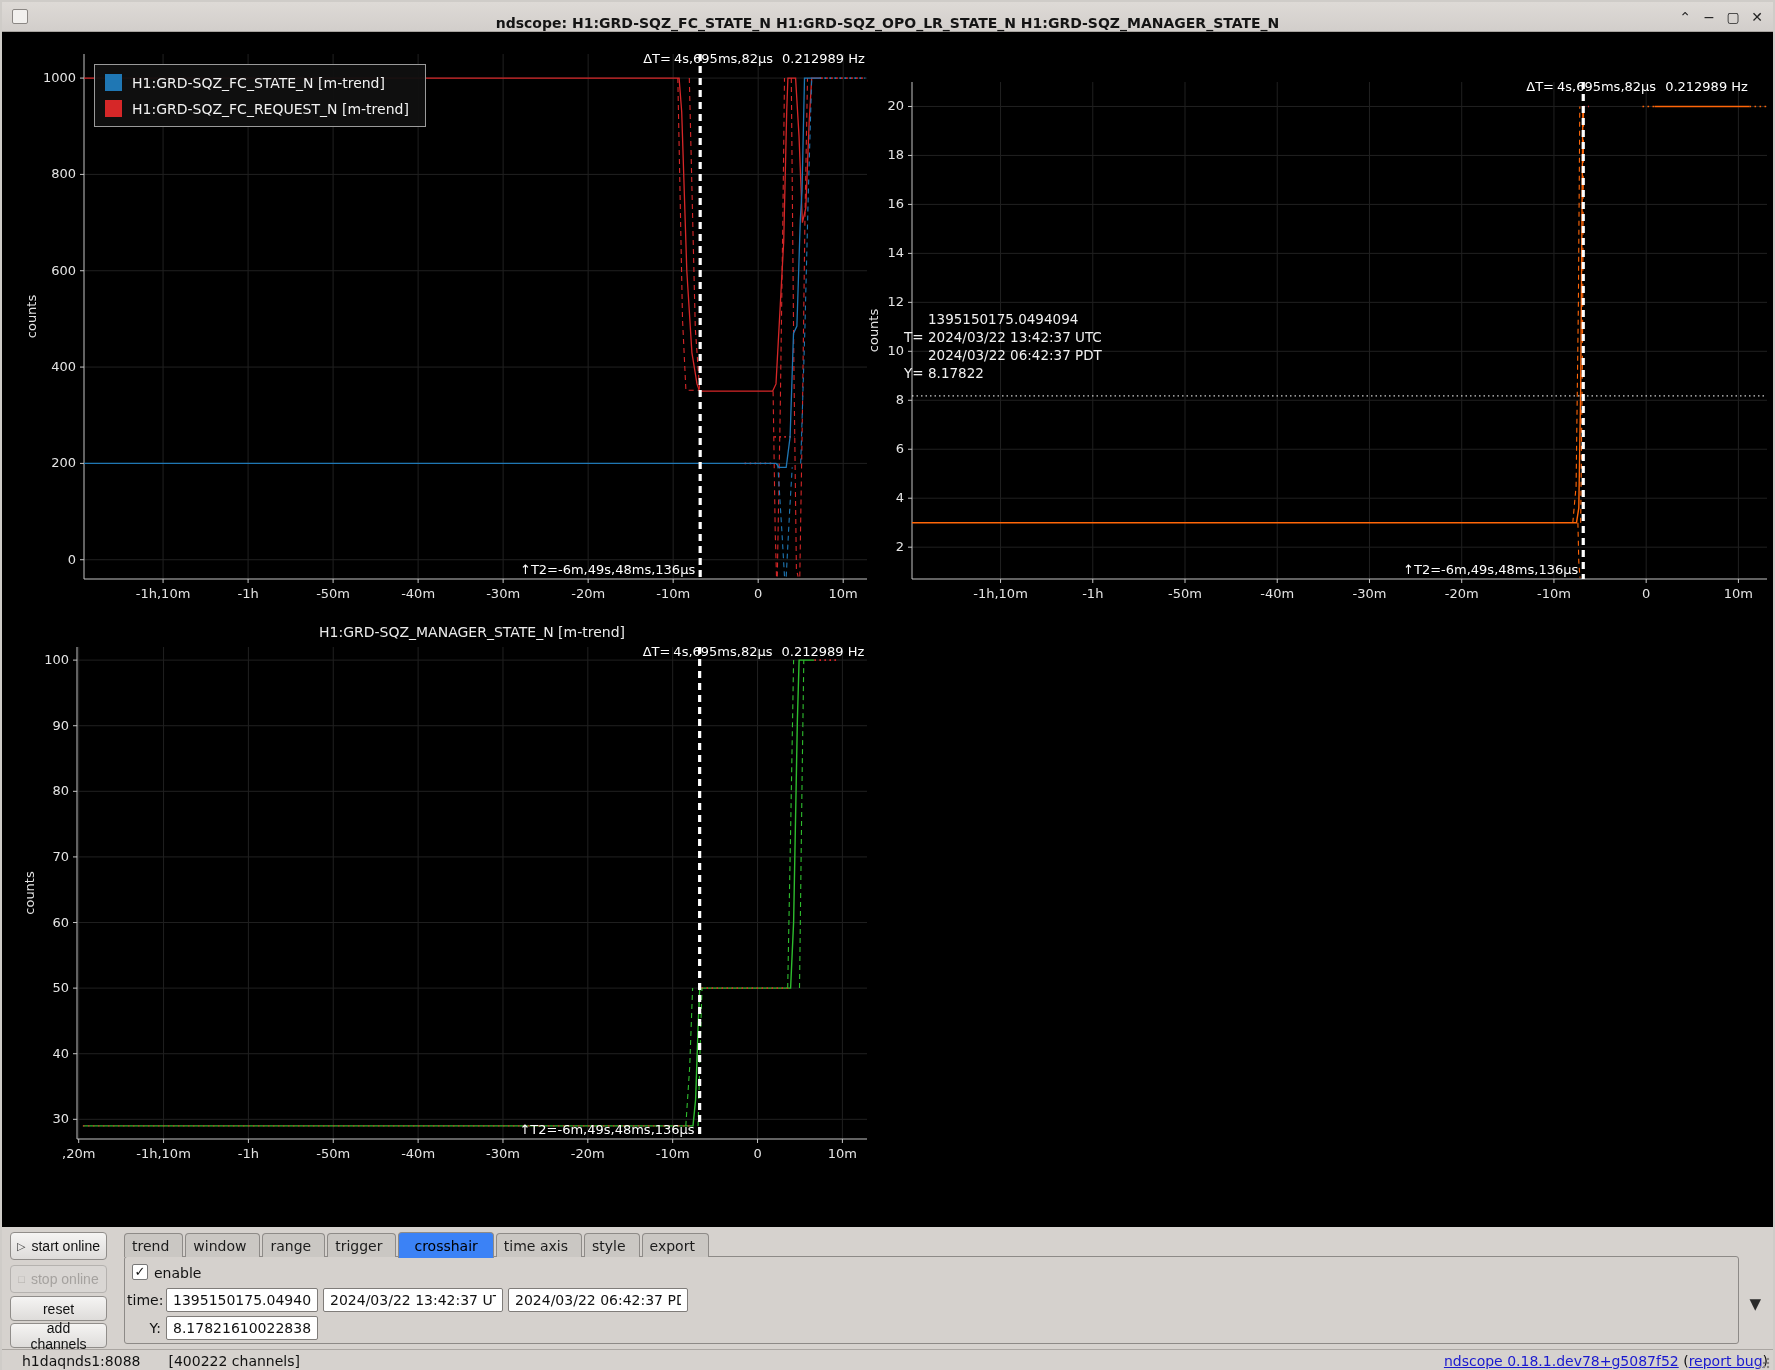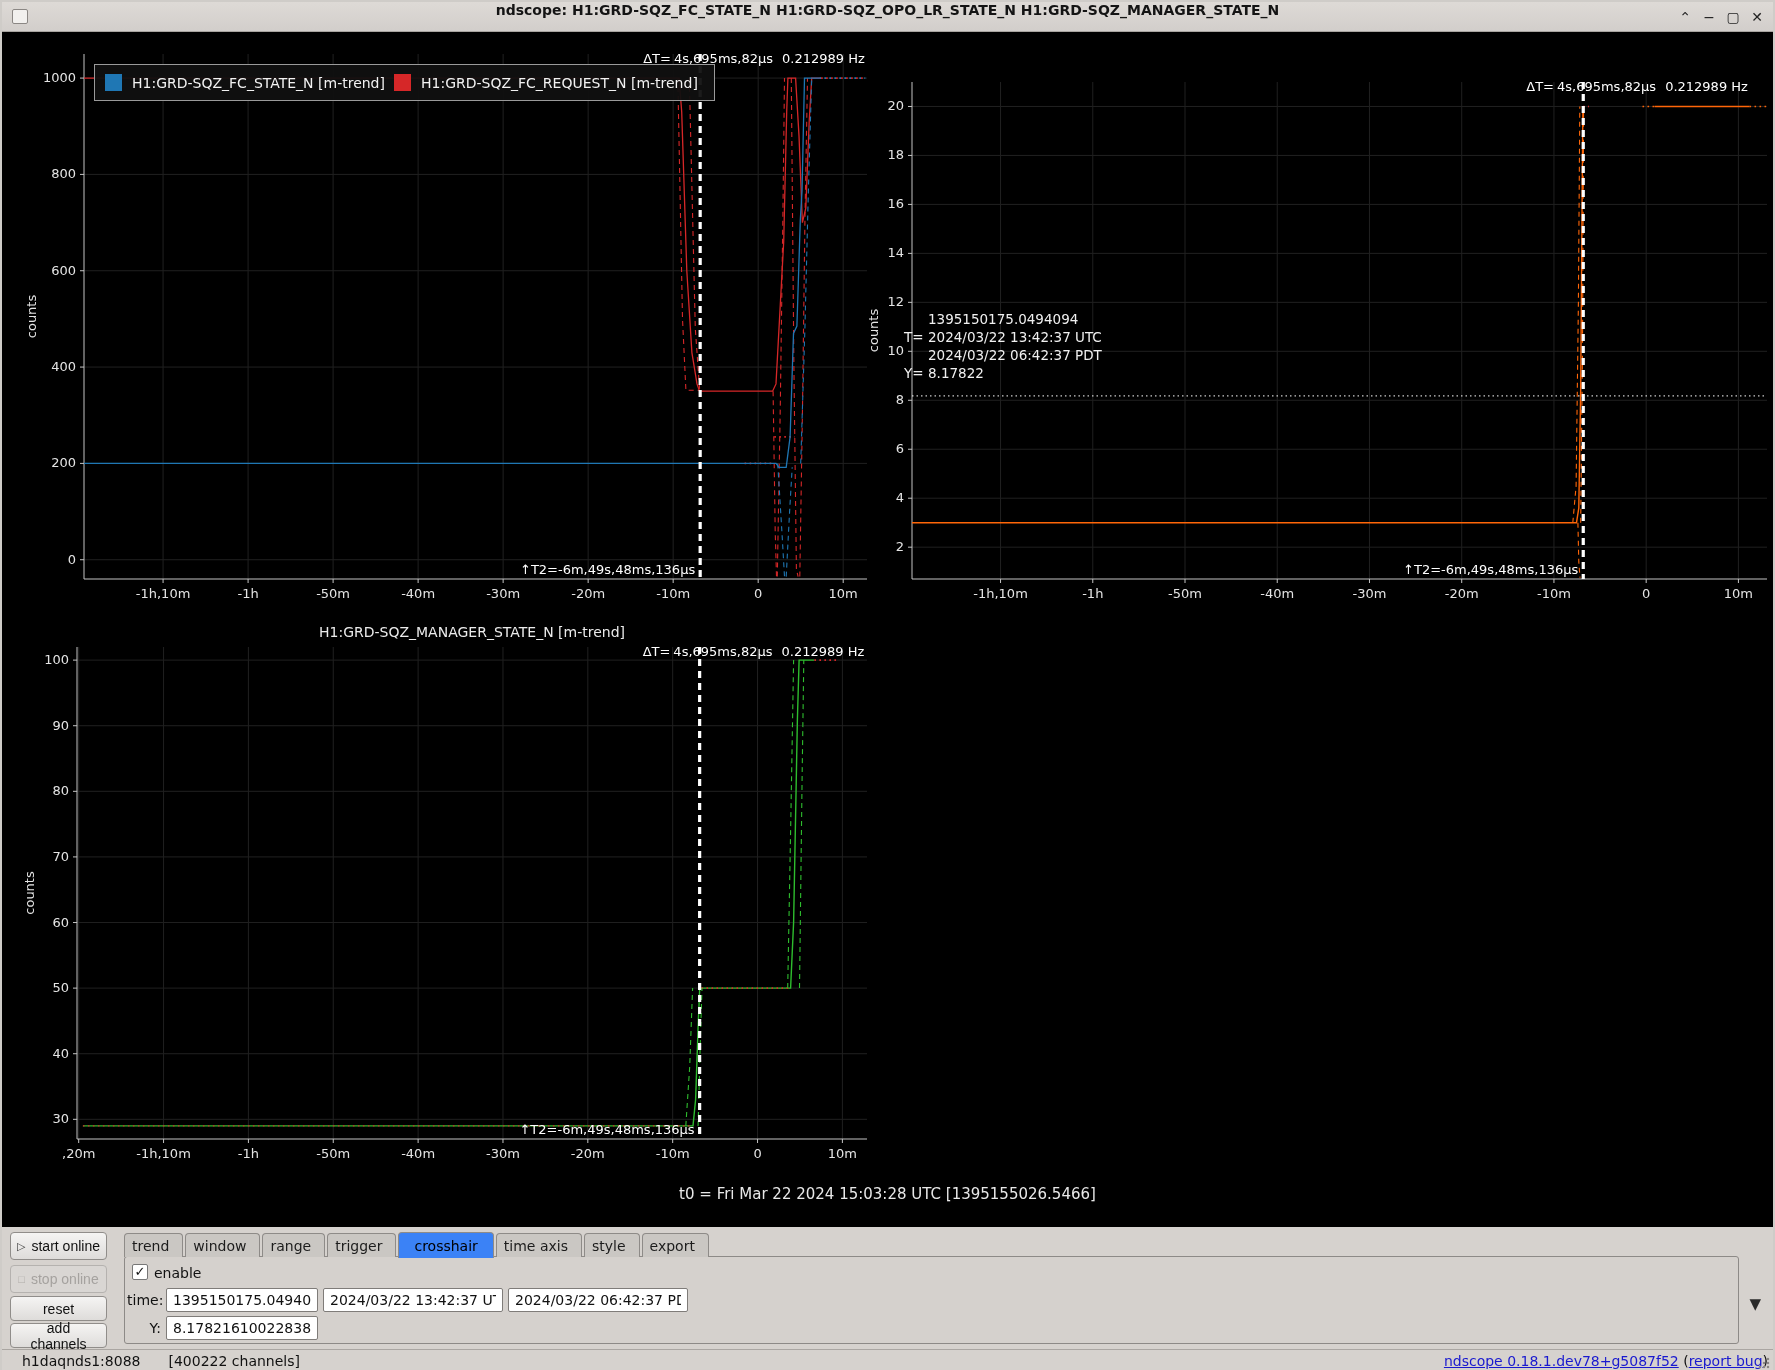--- a/index.html
+++ b/index.html
@@ -3,33 +3,33 @@
 <meta charset="utf-8">
 <style>
   * { box-sizing: border-box; }
   html,body { margin:0; padding:0; background:#222; }
   body { width:1775px; height:1370px; font-family:"DejaVu Sans", sans-serif; }
   #window { position:relative; width:1775px; height:1370px; background:#000;
             border:2px solid #cfccc8; }
   
   #titlebar { position:absolute; top:0; left:0; right:0; height:30px;
               background:linear-gradient(#dedad6,#d2cecb); border-bottom:1px solid #a8a4a0;
-              display:flex; align-items:flex-start; }
+              display:flex; align-items:flex-end; }
   #titlebar .app-icon { position:absolute; left:10px; top:7px; width:16px; height:15px;
               background:#f2f0ee; border:1px solid #8b8784; border-radius:2px; }
   #titlebar .title { flex:1; text-align:center; font-size:14px; font-weight:600; color:#141414; }
   #win-controls { position:absolute; right:6px; top:0; height:30px; display:flex; align-items:center; gap:4px; }
   #win-controls span { width:20px; text-align:center; font-size:14px; color:#222; cursor:default; }
   
   #main { position:absolute; top:30px; left:0; right:0; height:1195px; background:#000; overflow:hidden; }
   #main svg { position:absolute; overflow:visible; }
   #main svg text { fill:#e4e4e4; font-family:"DejaVu Sans", sans-serif; font-size:13px; }
   .plot-title { position:absolute; text-align:center; font-size:14px; color:#ebebeb; }
   .legend { position:absolute; background:rgba(16,16,16,0.95); border:1px solid #9a9a9a;
-            padding:9px 16px 9px 10px; display:flex; gap:9px; z-index:3; }
+            padding:9px 16px 9px 10px; display:flex; flex-direction:column; gap:9px; z-index:3; }
   .legend .row { display:flex; align-items:center; gap:10px; }
   .legend .swatch { width:17px; height:17px; flex:none; }
   .legend .lbl { font-size:14px; color:#f2f2f2; white-space:nowrap; }
   .dt-block { position:absolute; display:flex; align-items:center; color:#fff; font-size:13px; z-index:2; }
   .dt-block .eq { margin-right:3px; }
   .dt-block .col { display:flex; flex-direction:row; line-height:17px;gap:9px; }
   .t2-label { position:absolute; width:240px; text-align:right; font-size:13px; color:#fff; white-space:nowrap; z-index:2; }
   .info-box { position:absolute; font-size:13.5px; color:#f0f0f0; line-height:18px; z-index:2; }
   .info-box .line { display:flex; }
   .info-box .pre { width:24px; flex:none; }
@@ -82,21 +82,20 @@
     <div class="title">ndscope: H1:GRD-SQZ_FC_STATE_N H1:GRD-SQZ_OPO_LR_STATE_N H1:GRD-SQZ_MANAGER_STATE_N</div>
     <div id="win-controls">
       <span>⌃</span>
       <span>−</span>
       <span>▢</span>
       <span>✕</span>
     </div>
   </div>
 
   <div id="main">
-    <div id="t0-line">t0 = Fri Mar 22 2024 15:03:28 UTC [1395155026.5466]</div>
   <svg width="880" height="600" style="left:0px;top:0px;">
         <defs>
           <clipPath id="clip-fc">
             <rect x="82" y="22" width="783" height="525"></rect>
           </clipPath>
         </defs>
         <line x1="161.06514657980455" y1="22" x2="161.06514657980455" y2="547" stroke="#202020" stroke-width="1"></line>
         <line x1="246.0814332247557" y1="22" x2="246.0814332247557" y2="547" stroke="#202020" stroke-width="1"></line>
         <line x1="331.0977198697068" y1="22" x2="331.0977198697068" y2="547" stroke="#202020" stroke-width="1"></line>
         <line x1="416.114006514658" y1="22" x2="416.114006514658" y2="547" stroke="#202020" stroke-width="1"></line>

